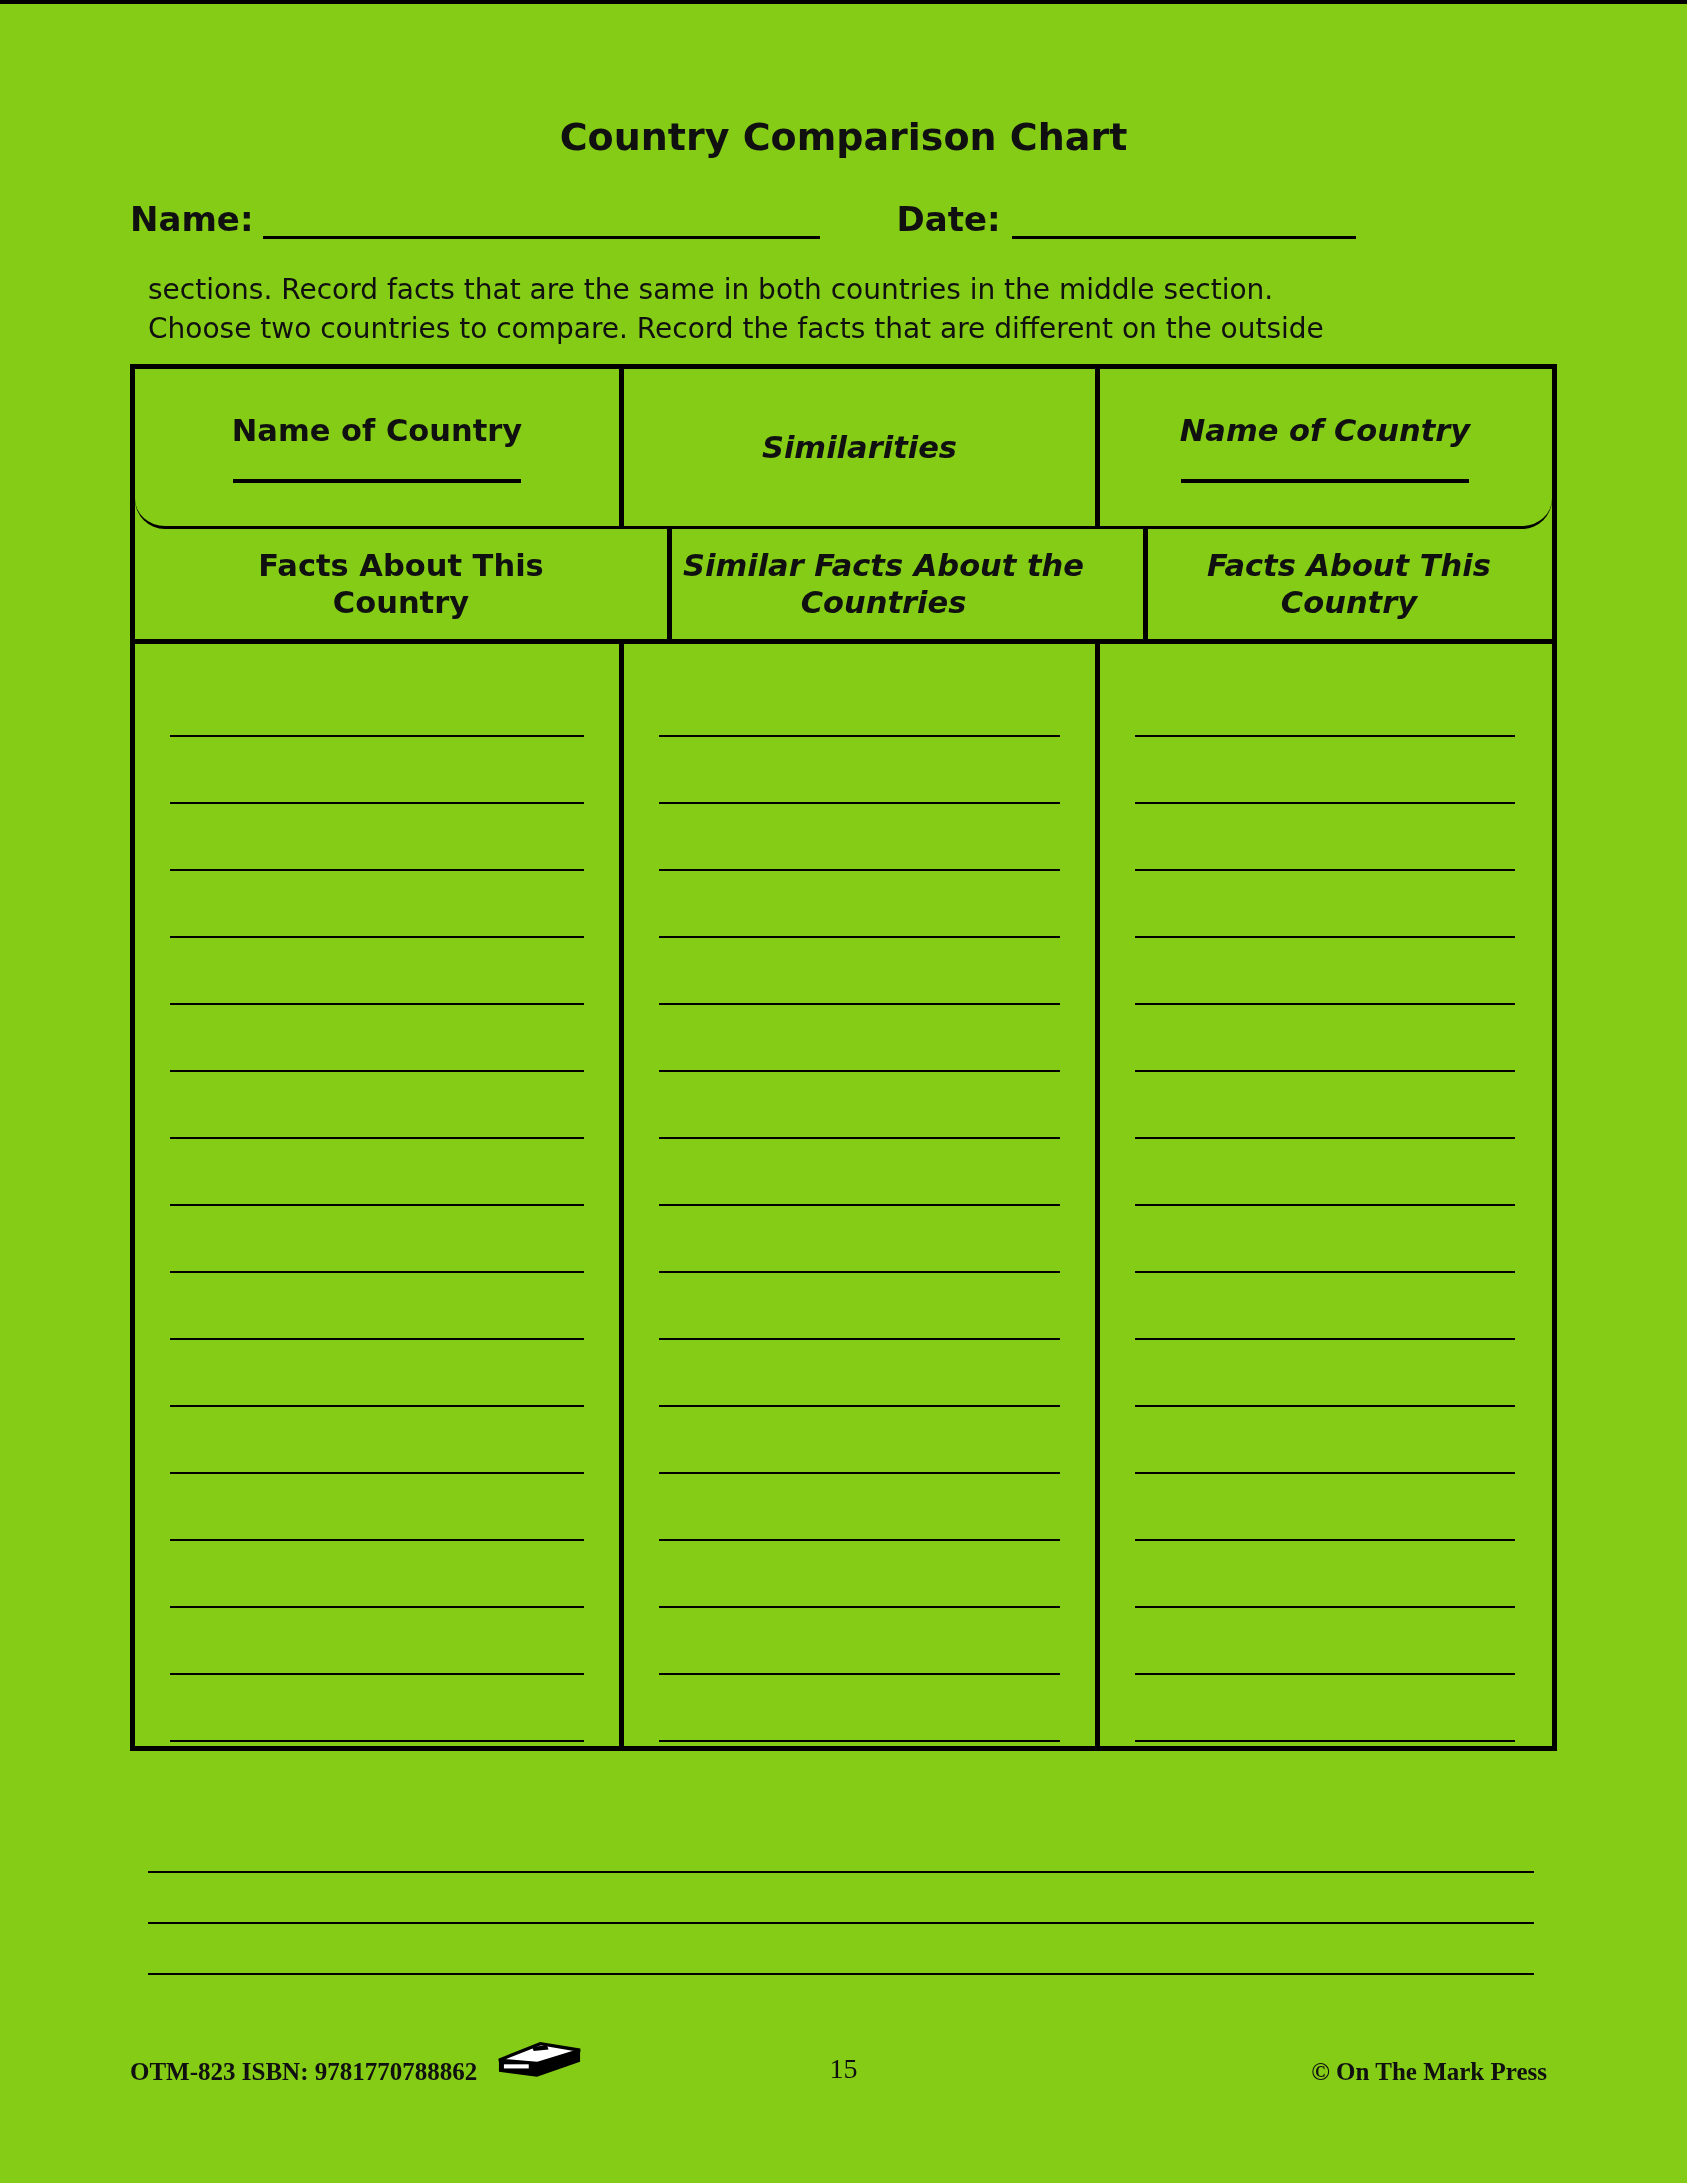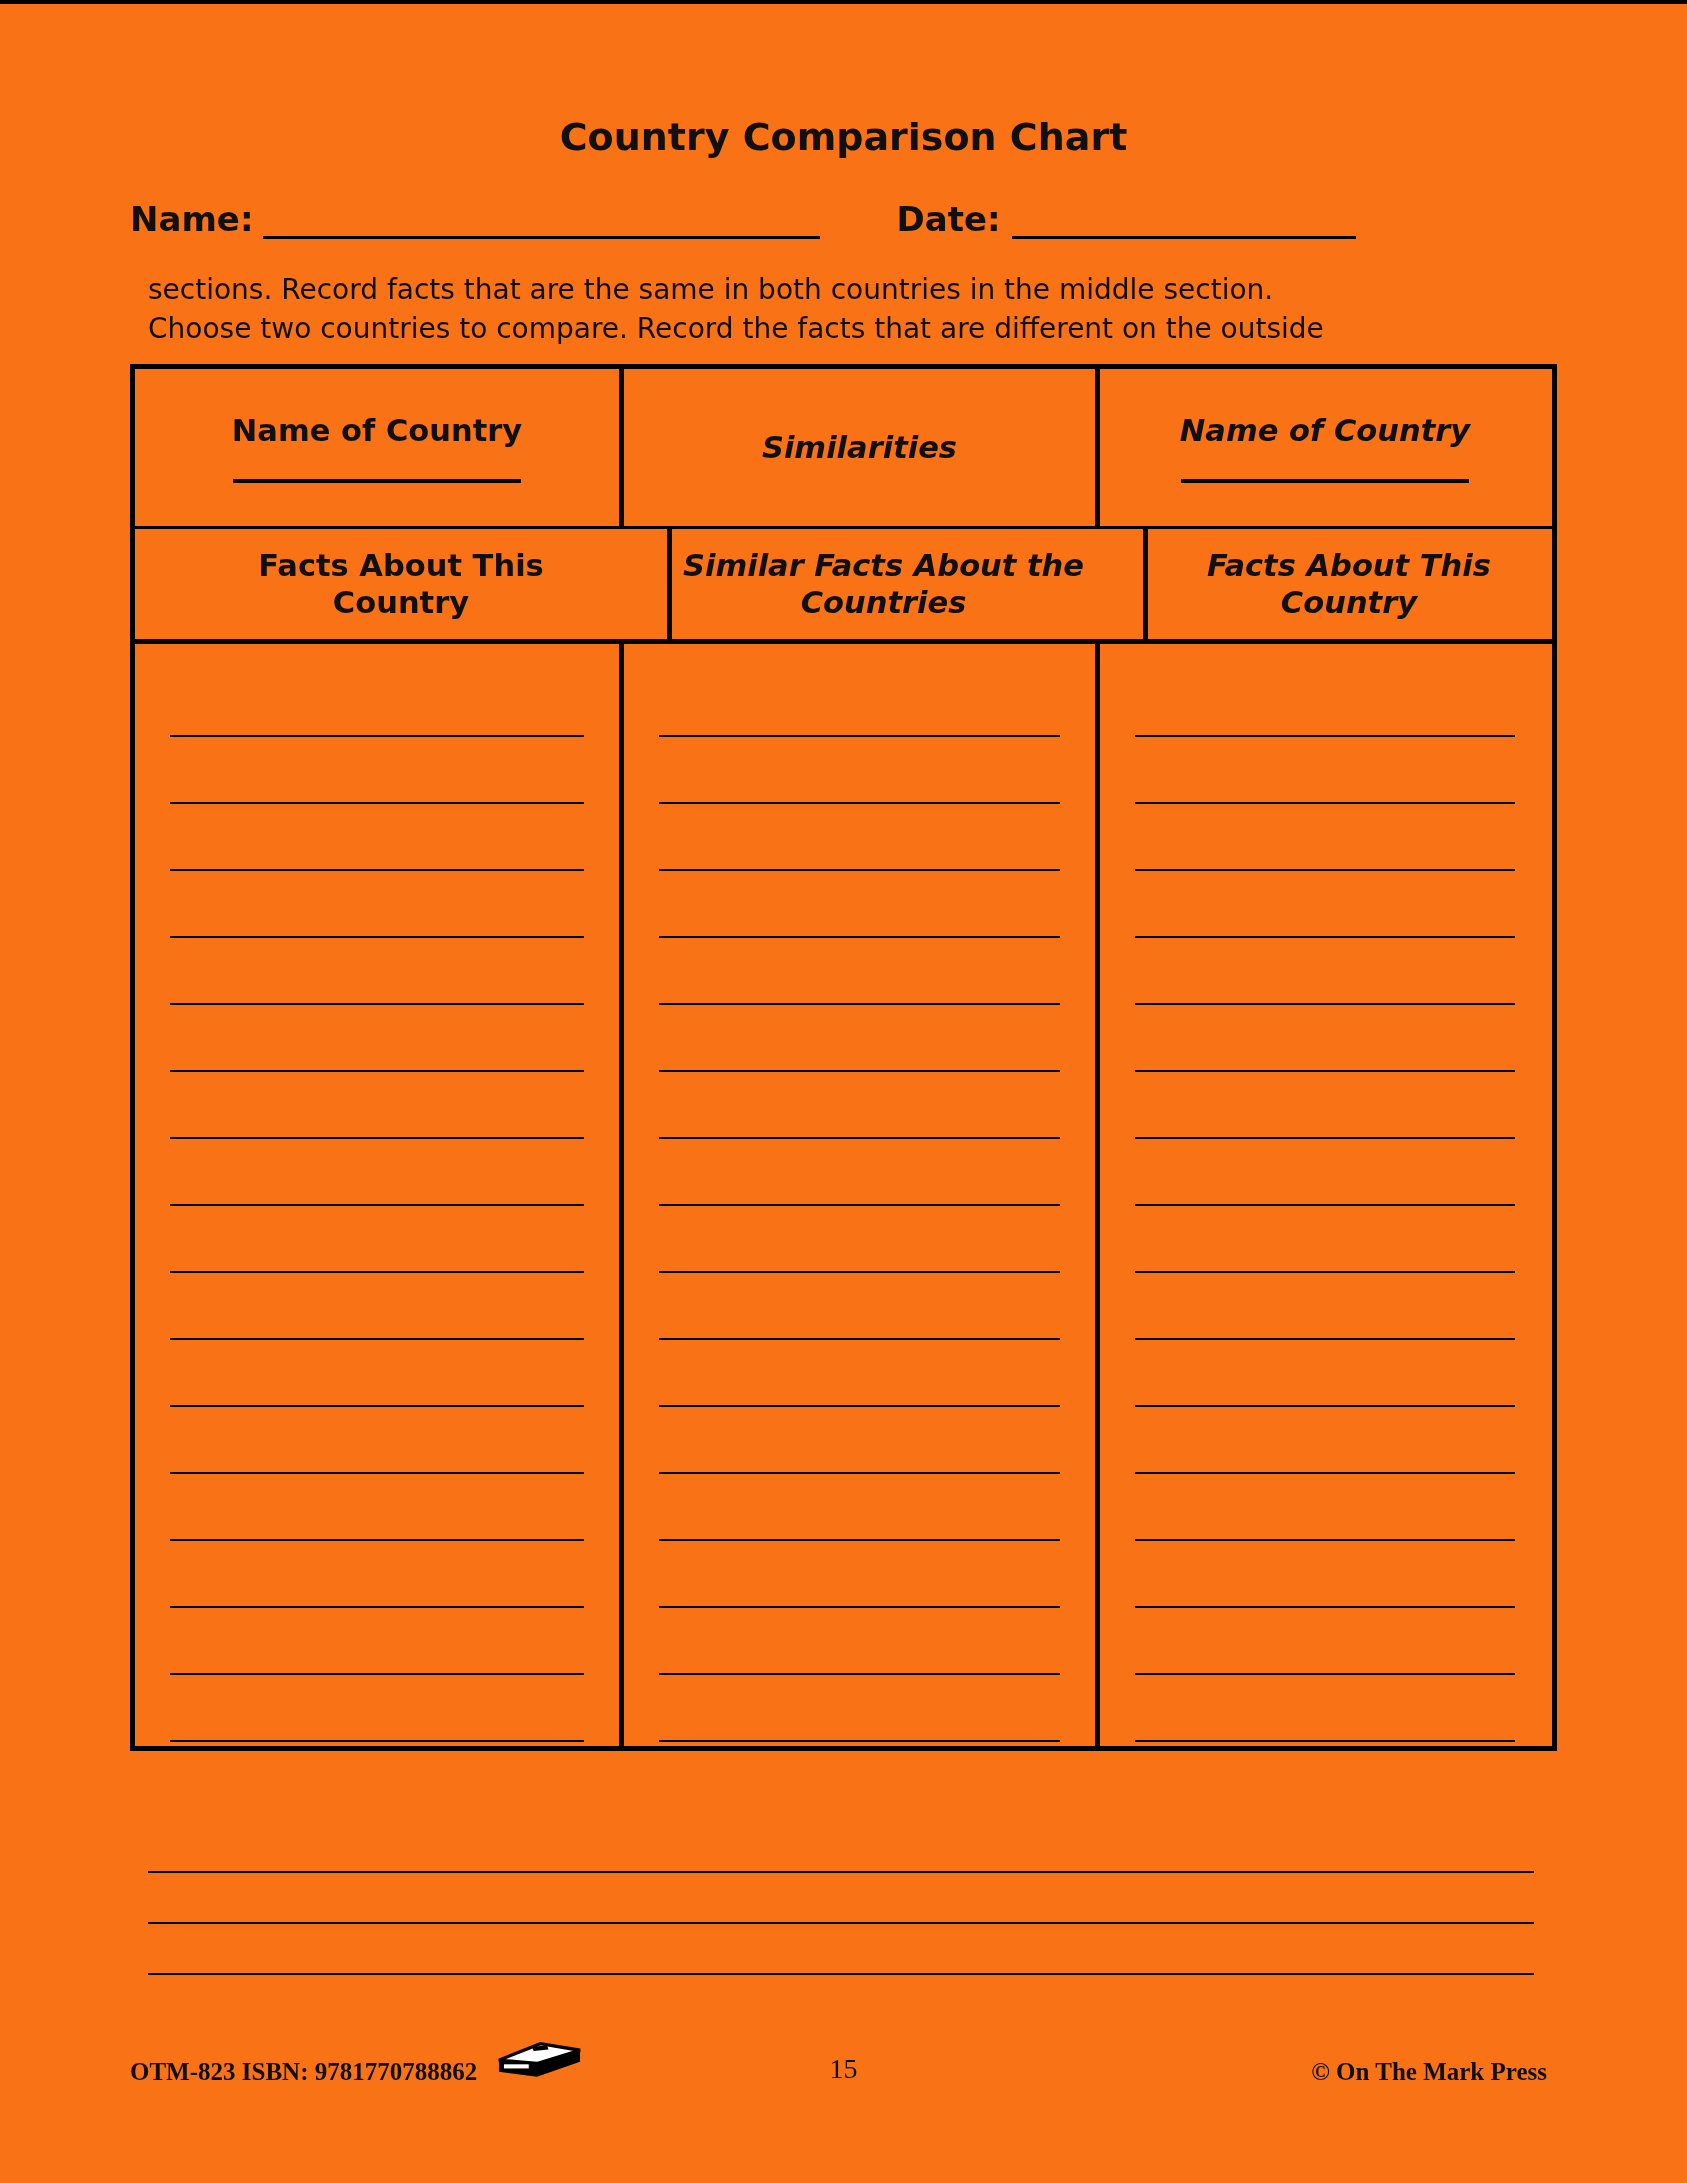--- a/index.html
+++ b/index.html
@@ -1,19 +1,19 @@
 <!DOCTYPE html>
 <html style="font-size:13px"><head>
 <meta charset="utf-8">
 <style>
   html,body { margin:0; padding:0; background:#ffffff; }
   .page {
     position:relative;
     width:1687px; height:2183px;
-    background:#f97316;
+    background:#84cc16;
     color:#101010;
     font-family:"DejaVu Sans", sans-serif;
     overflow:hidden;
   }
   .top-rule { position:absolute; top:0; left:0; width:100%; height:4.1px; background:#000; }
 
   .title {
     position:absolute; top:115px; left:0; width:100%;
     text-align:center; font-size:38px; font-weight:bold;
   }
@@ -37,21 +37,21 @@
     position:absolute; top:364px; left:130px;
     width:1427px; height:1387px;
     border:5.8px solid #000;
     box-sizing:border-box;
     display:flex; flex-direction:column;
   }
   .trow { display:grid; grid-template-columns:484px 476px 455px; }
   .cell { box-sizing:border-box; }
   .cell.mid, .cell.right { border-left:5px solid #000;font-style:italic; }
 
-  .hdr-row { height:157px; border-bottom:3.3px solid #000; }
+  .hdr-row { height:157px; border-bottom:3.3px solid #000;border-radius:30px; }
   .hdr-cell {
     display:flex; flex-direction:column; align-items:center; justify-content:center;
     font-size:30.5px; font-weight:bold; text-align:center;
   }
   .country-line { width:288px; height:0; border-bottom:4.1px solid #000; margin-top:31px; }
 
   .sub-row { height:110px; border-bottom:5.8px solid #000; }
   .sub-cell {
     display:flex; align-items:center; justify-content:center;
     font-size:30.5px; font-weight:bold; text-align:center; line-height:37px;margin-left:48px;

